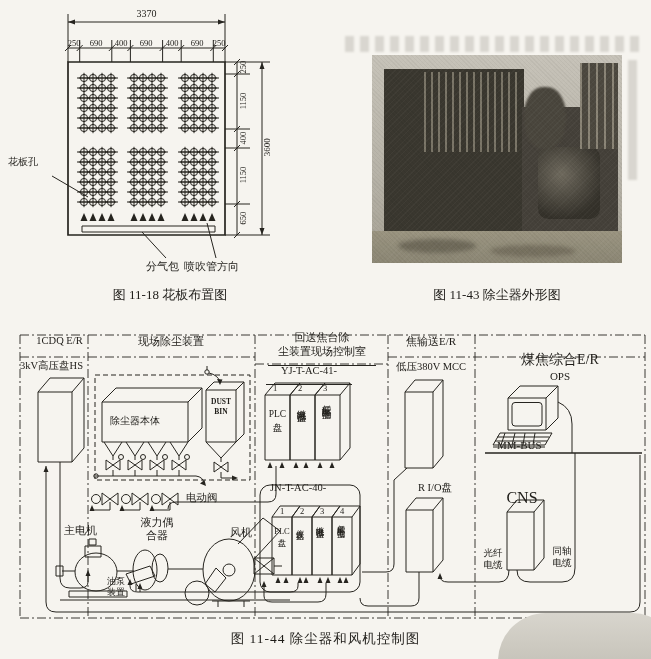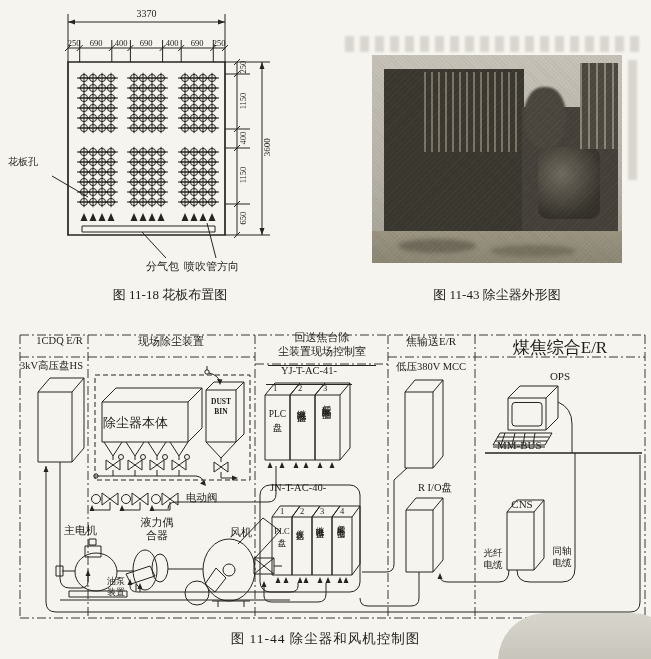--- a/index.html
+++ b/index.html
@@ -285,25 +285,25 @@
       <path class="st" d="M507,182L517,170H544L534,182M544,170V228L534,240"></path>
       <path class="st" d="M509,240Q509,252 499,252H448Q440,252 440,246"></path>
       <path class="fl" d="M440,243L437.5,249H442.5Z"></path>
     </svg>
 
     <div class="lbl c" style="left:22px;top:5px;width:75px;font-size:10.5px;">1CDQ E/R</div>
     <div class="lbl c" style="left:105px;top:5px;width:132px;font-size:11px;">现场除尘装置</div>
     <div class="lbl c" style="left:260px;top:1px;width:124px;font-size:11px;">回送焦台除</div>
     <div class="lbl c ul" style="left:268px;top:15px;width:108px;font-size:11px;">尘装置现场控制室</div>
     <div class="lbl c" style="left:390px;top:5px;width:82px;font-size:11px;">焦输送E/R</div>
-    <div class="lbl c" style="left:478px;top:8px;width:164px;font-size:17px;">煤焦综合E/R</div>
+    <div class="lbl c" style="left:478px;top:22px;width:164px;font-size:14px;">煤焦综合E/R</div>
 
     <div class="lbl" style="left:20px;top:30px;font-size:10.5px;">3kV高压盘HS</div>
 
-    <div class="lbl c" style="left:103px;top:85px;width:64px;font-size:13px;">除尘器本体</div>
+    <div class="lbl c" style="left:103px;top:85px;width:64px;font-size:10px;">除尘器本体</div>
     <div class="lbl c" style="left:207px;top:68px;width:28px;font-size:7.5px;font-weight:bold;">DUST</div>
     <div class="lbl c" style="left:207px;top:78px;width:28px;font-size:7.5px;font-weight:bold;">BIN</div>
     <div class="lbl" style="left:186px;top:162px;font-size:10.5px;">电动阀</div>
     <div class="lbl" style="left:64px;top:194px;font-size:11px;">主电机</div>
     <div class="lbl c" style="left:134px;top:186px;width:46px;font-size:11px;">液力偶</div>
     <div class="lbl c" style="left:134px;top:199px;width:46px;font-size:11px;">合器</div>
     <div class="lbl c" style="left:104px;top:246px;width:24px;font-size:9px;">油泵</div>
     <div class="lbl c" style="left:104px;top:257px;width:24px;font-size:9px;">装置</div>
     <div class="lbl" style="left:230px;top:196px;font-size:11px;">风机</div>
 
@@ -324,21 +324,21 @@
     <div class="lbl c" style="left:272px;top:208px;width:20px;font-size:8.5px;">盘</div>
     <div class="lbl vtext" style="left:296px;top:193px;font-size:8.5px;">仪表盘</div>
     <div class="lbl vtext" style="left:316px;top:190px;font-size:8.5px;">继电器盘</div>
     <div class="lbl vtext" style="left:336px;top:189px;font-size:8.2px;">低压配电盘</div>
 
     <div class="lbl c" style="left:388px;top:31px;width:86px;font-size:10.5px;">低压380V MCC</div>
     <div class="lbl c" style="left:394px;top:152px;width:58px;font-size:10.5px;text-align:right;">R I/O盘</div>
 
     <div class="lbl c" style="left:538px;top:40px;width:44px;font-size:11px;">OPS</div>
     <div class="lbl" style="left:497px;top:109px;font-size:11px;">MM-BUS</div>
-    <div class="lbl c" style="left:502px;top:168px;width:40px;font-size:11px;">CNS</div>
+    <div class="lbl c" style="left:502px;top:159px;width:40px;font-size:16px;">CNS</div>
     <div class="lbl c" style="left:480px;top:218px;width:26px;font-size:9.5px;">光纤</div>
     <div class="lbl c" style="left:480px;top:230px;width:26px;font-size:9.5px;">电缆</div>
     <div class="lbl c" style="left:547px;top:216px;width:30px;font-size:9.5px;">同轴</div>
     <div class="lbl c" style="left:547px;top:228px;width:30px;font-size:9.5px;">电缆</div>
   </div>
 
   <div class="lbl c" style="left:0;top:631px;width:651px;font-size:13.5px;letter-spacing:1px;">图 11-44  除尘器和风机控制图</div>
 
   <div id="curl"></div>
 </div>

